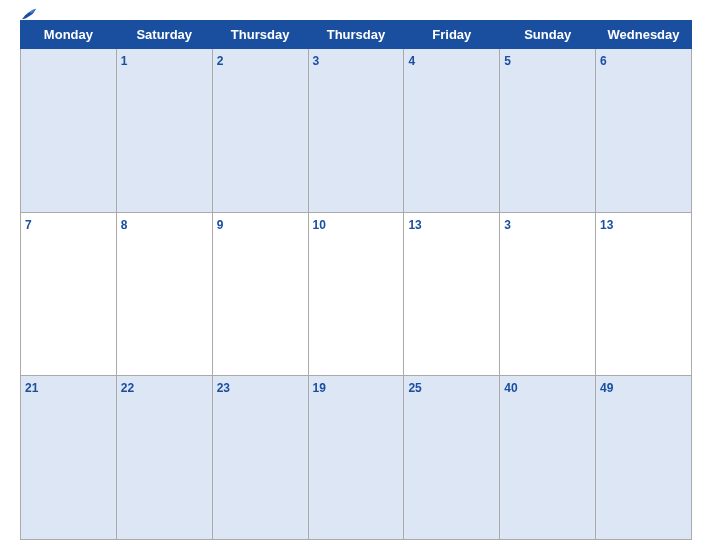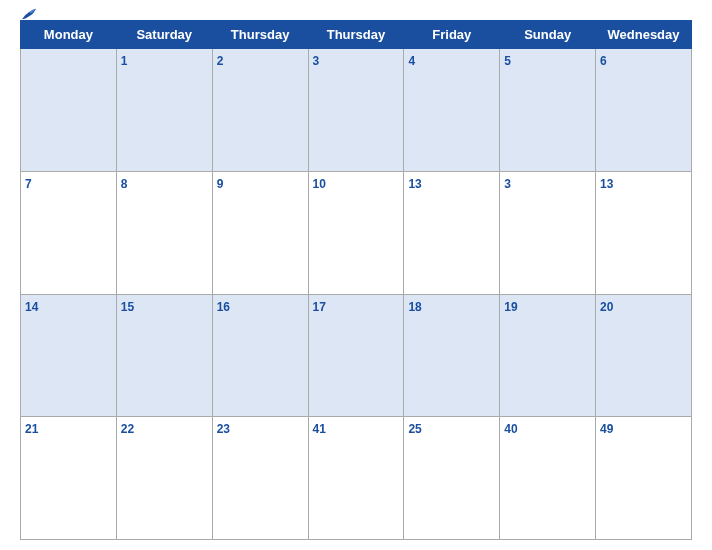--- a/index.html
+++ b/index.html
@@ -157,31 +157,22 @@
       <tr>
         <td><span class="day-num">7</span></td>
         <td><span class="day-num">8</span></td>
         <td><span class="day-num">9</span></td>
         <td><span class="day-num">10</span></td>
         <td><span class="day-num">13</span></td>
         <td><span class="day-num">3</span></td>
         <td><span class="day-num">13</span></td>
       </tr>
       <tr>
-        <td><span class="day-num">14</span></td>
-        <td><span class="day-num">15</span></td>
-        <td><span class="day-num">16</span></td>
-        <td><span class="day-num">17</span></td>
-        <td><span class="day-num">18</span></td>
-        <td><span class="day-num">19</span></td>
-        <td><span class="day-num">20</span></td>
-      </tr>
-      <tr>
         <td><span class="day-num">21</span></td>
         <td><span class="day-num">22</span></td>
         <td><span class="day-num">23</span></td>
-        <td><span class="day-num">41</span></td>
+        <td><span class="day-num">19</span></td>
         <td><span class="day-num">25</span></td>
         <td><span class="day-num">40</span></td>
         <td><span class="day-num">49</span></td>
       </tr>
     </tbody>
 </table>
 
 </body></html>

